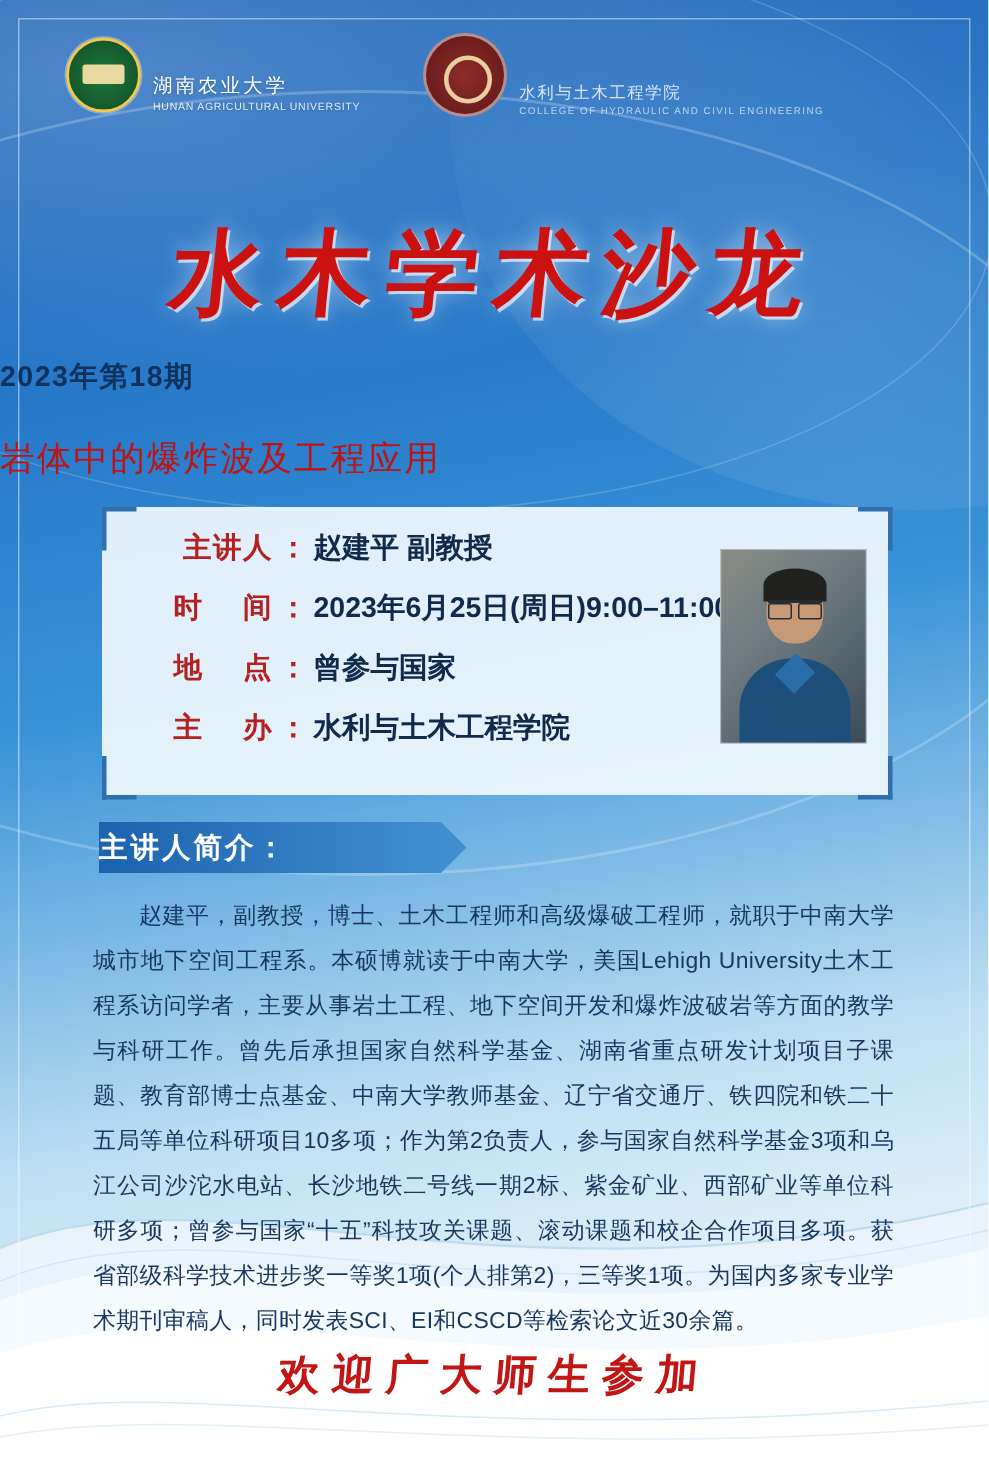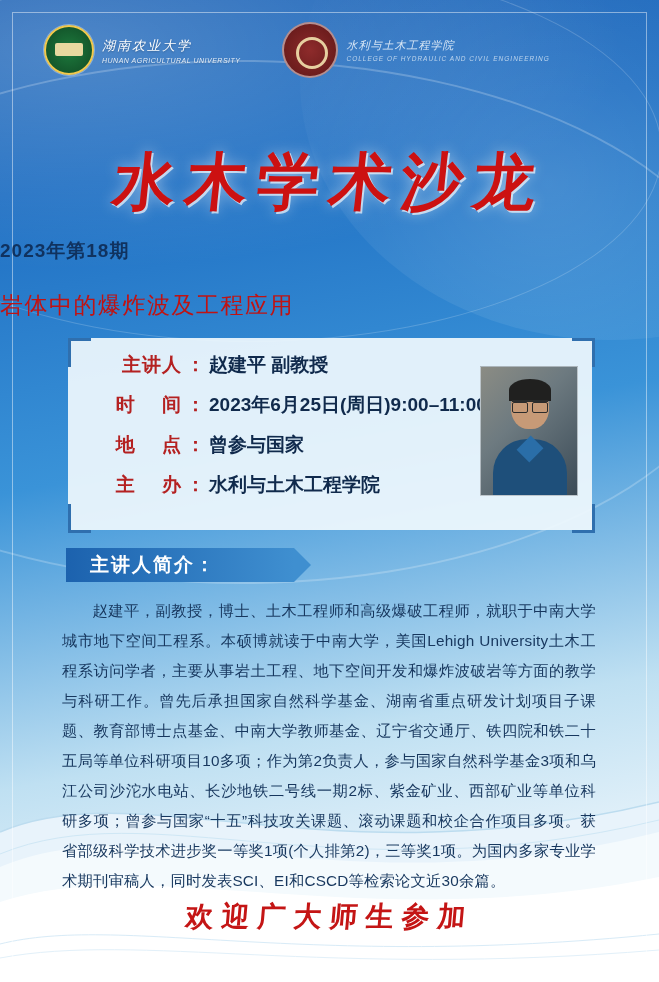--- a/index.html
+++ b/index.html
@@ -64,21 +64,21 @@
   }
 
   
   .logos {
     position: absolute;
     left: 44px; top: 22px;
     display: flex;
     align-items: center;
     gap: 42px;
   }
-  .logo-block { display: flex; align-items: center; gap: 8px; font-style: italic; }
+  .logo-block { display: flex; align-items: flex-end; gap: 8px; }
   .seal {
     width: 46px; height: 46px;
     border-radius: 50%;
     border: 2px solid #f2c94c;
     background: radial-gradient(circle at 50% 50%, #1d7a3d 0%, #14582c 70%, #0e3f1f 100%);
     position: relative;
     box-shadow: 0 0 0 1px rgba(255,255,255,0.35);
   }
   .seal::after {
     content: "";
@@ -263,21 +263,20 @@
     position: absolute;
     left: 66px; top: 548px;
     width: 228px; height: 34px;
     background: linear-gradient(90deg, #1c62ae 0%, #3f8fd0 100%);
     color: #ffffff;
     font-size: 19px;
     font-weight: bold;
     letter-spacing: 2px;
     display: flex;
     align-items: center;
-    padding-left: 24px;
     box-sizing: border-box;
   }
   .bio-head::after {
     content: "";
     position: absolute;
     right: -17px; top: 0;
     border-left: 17px solid #3f8fd0;
     border-top: 17px solid transparent;
     border-bottom: 17px solid transparent;
   }

